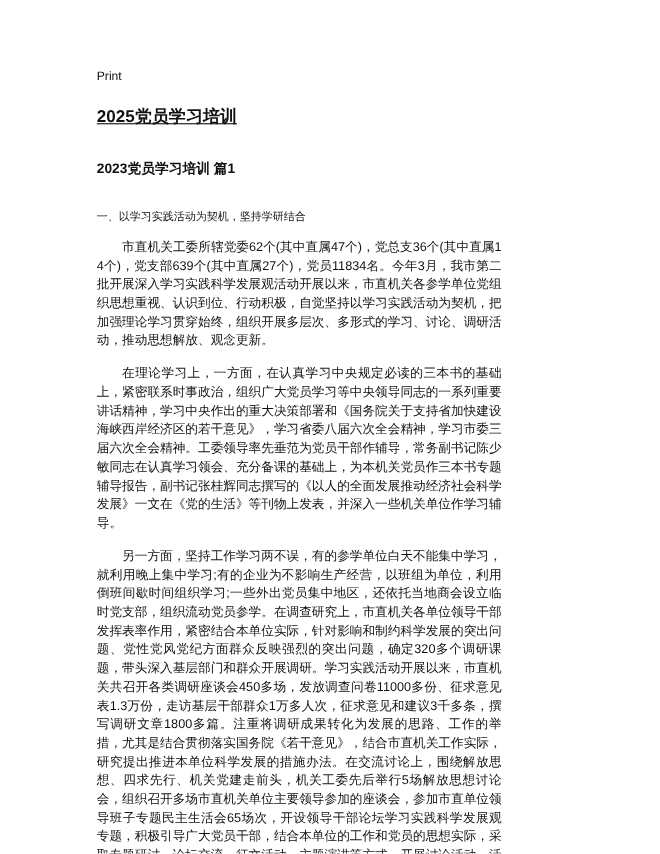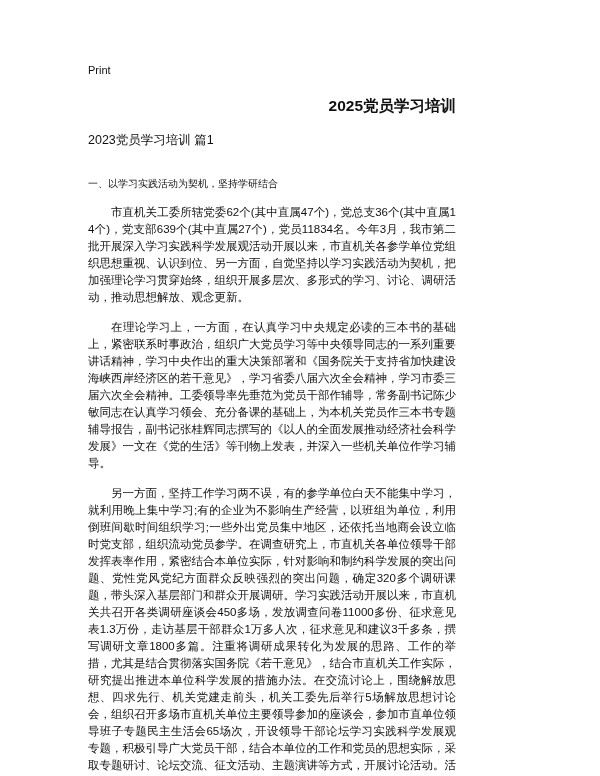--- a/index.html
+++ b/index.html
@@ -18,33 +18,34 @@
     height: 776px;
     padding: 60px 88px 30px 88px;
   }
   .print-link {
     font-size: 11px;
     color: #111111;
     cursor: pointer;
     display: inline-block;
   }
   .doc-title {
-    text-align: right;
+    text-align: left;
     font-weight: bold;
     font-size: 15.5px;
     margin-top: 18px;
+    text-decoration: underline;
   }
   .doc-subtitle {
     font-size: 12px;
     margin-top: 22px;
   }
   .article-heading {
     font-size: 12.5px;
-    font-weight: normal;
-    margin-top: 15px;
+    font-weight: bold;
+    margin-top: 28px;
   }
   .section-heading {
     font-size: 10px;
     margin-top: 28px;
   }
   .para {
     font-size: 11.5px;
     line-height: 17px;
     text-align: justify;
     text-indent: 2em;
@@ -58,18 +59,18 @@
 <div class="page">
   <span class="print-link">Print</span>
 
   <div class="doc-title">2025党员学习培训</div>
 
 
   <div class="article-heading">2023党员学习培训 篇1</div>
 
   <div class="section-heading">一、以学习实践活动为契机，坚持学研结合</div>
 
-  <p class="para">市直机关工委所辖党委62个(其中直属47个)，党总支36个(其中直属14个)，党支部639个(其中直属27个)，党员11834名。今年3月，我市第二批开展深入学习实践科学发展观活动开展以来，市直机关各参学单位党组织思想重视、认识到位、另一方面，自觉坚持以学习实践活动为契机，把加强理论学习贯穿始终，组织开展多层次、多形式的学习、讨论、调研活动，推动思想解放、观念更新。</p>
+  <p class="para">市直机关工委所辖党委62个(其中直属47个)，党总支36个(其中直属14个)，党支部639个(其中直属27个)，党员11834名。今年3月，我市第二批开展深入学习实践科学发展观活动开展以来，市直机关各参学单位党组织思想重视、认识到位、行动积极，自觉坚持以学习实践活动为契机，把加强理论学习贯穿始终，组织开展多层次、多形式的学习、讨论、调研活动，推动思想解放、观念更新。</p>
 
   <p class="para">在理论学习上，一方面，在认真学习中央规定必读的三本书的基础上，紧密联系时事政治，组织广大党员学习等中央领导同志的一系列重要讲话精神，学习中央作出的重大决策部署和《国务院关于支持省加快建设海峡西岸经济区的若干意见》，学习省委八届六次全会精神，学习市委三届六次全会精神。工委领导率先垂范为党员干部作辅导，常务副书记陈少敏同志在认真学习领会、充分备课的基础上，为本机关党员作三本书专题辅导报告，副书记张桂辉同志撰写的《以人的全面发展推动经济社会科学发展》一文在《党的生活》等刊物上发表，并深入一些机关单位作学习辅导。</p>
 
   <p class="para">另一方面，坚持工作学习两不误，有的参学单位白天不能集中学习，就利用晚上集中学习;有的企业为不影响生产经营，以班组为单位，利用倒班间歇时间组织学习;一些外出党员集中地区，还依托当地商会设立临时党支部，组织流动党员参学。在调查研究上，市直机关各单位领导干部发挥表率作用，紧密结合本单位实际，针对影响和制约科学发展的突出问题、党性党风党纪方面群众反映强烈的突出问题，确定320多个调研课题，带头深入基层部门和群众开展调研。学习实践活动开展以来，市直机关共召开各类调研座谈会450多场，发放调查问卷11000多份、征求意见表1.3万份，走访基层干部群众1万多人次，征求意见和建议3千多条，撰写调研文章1800多篇。注重将调研成果转化为发展的思路、工作的举措，尤其是结合贯彻落实国务院《若干意见》，结合市直机关工作实际，研究提出推进本单位科学发展的措施办法。在交流讨论上，围绕解放思想、四求先行、机关党建走前头，机关工委先后举行5场解放思想讨论会，组织召开多场市直机关单位主要领导参加的座谈会，参加市直单位领导班子专题民主生活会65场次，开设领导干部论坛学习实践科学发展观专题，积极引导广大党员干部，结合本单位的工作和党员的思想实际，采取专题研讨、论坛交流、征文活动、主题演讲等方式，开展讨论活动。活动开展以来，市直机关共组织开展大讨论578场次，参加大讨论的党员达1.4万人次。</p>
 </div>
 
 </body></html>

